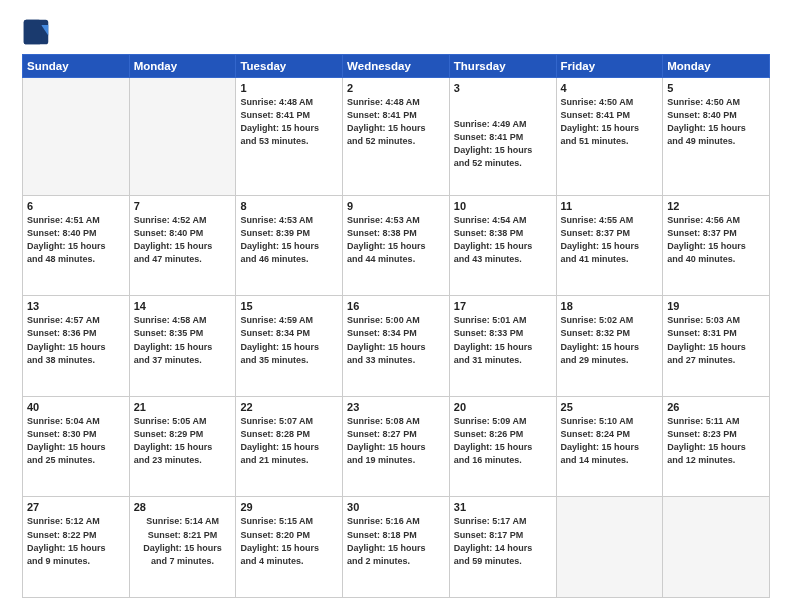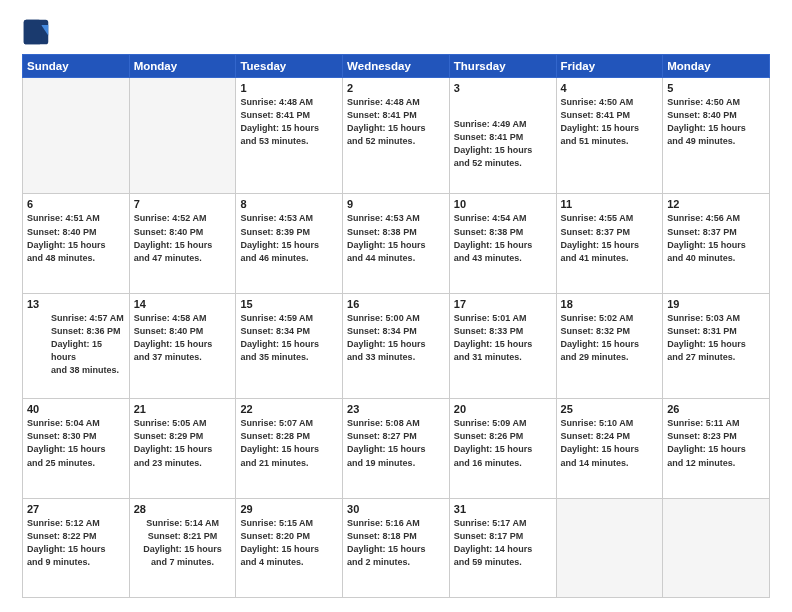--- a/index.html
+++ b/index.html
@@ -217,29 +217,29 @@
             <span class="day-num">12</span>
             <div class="day-info" style="white-space: pre-line;">Sunrise: 4:56 AM
 Sunset: 8:37 PM
 Daylight: 15 hours
 and 40 minutes.</div>
           </td>
         </tr>
         <tr>
           <td>
             <span class="day-num">13</span>
-            <div class="day-info" style="white-space: pre-line; margin-left: 24px;">Sunrise: 4:57 AM
+            <div class="day-info" style="white-space: pre-line;">Sunrise: 4:57 AM
 Sunset: 8:36 PM
 Daylight: 15 hours
 and 38 minutes.</div>
           </td>
           <td>
             <span class="day-num">14</span>
             <div class="day-info" style="white-space: pre-line;">Sunrise: 4:58 AM
-Sunset: 8:40 PM
+Sunset: 8:35 PM
 Daylight: 15 hours
 and 37 minutes.</div>
           </td>
           <td>
             <span class="day-num">15</span>
             <div class="day-info" style="white-space: pre-line;">Sunrise: 4:59 AM
 Sunset: 8:34 PM
 Daylight: 15 hours
 and 35 minutes.</div>
           </td>

